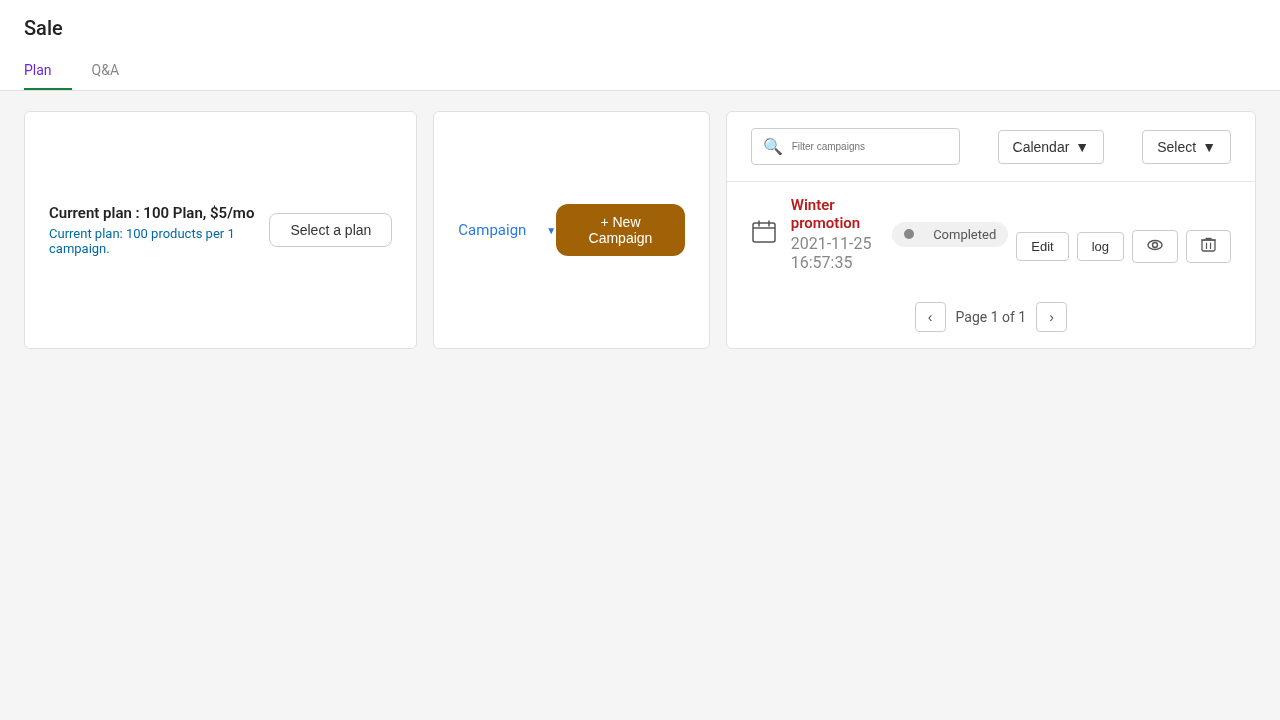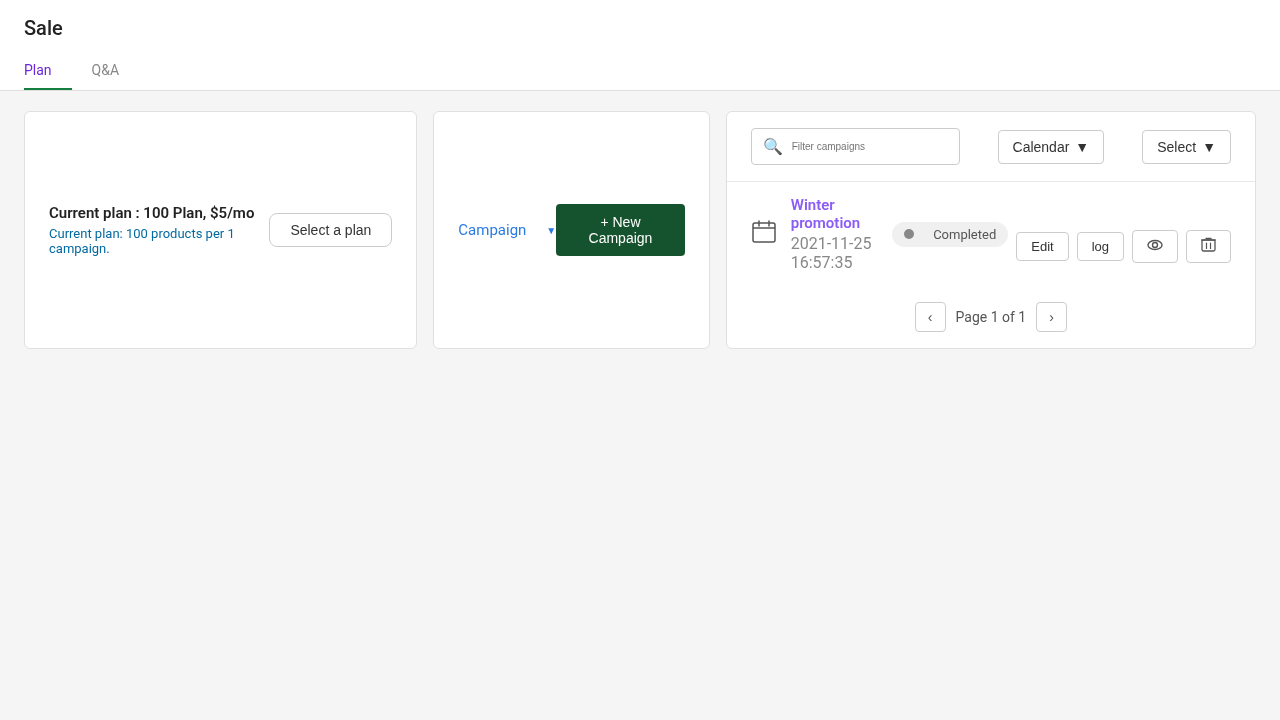--- a/index.html
+++ b/index.html
@@ -111,24 +111,24 @@
       gap: 20px;
       cursor: pointer;
     }
 
     .campaign-label .dropdown-icon {
       font-size: 10px;
       color: #2a7ae2;
     }
 
     .new-campaign-btn {
-      background: #14532d;
+      background: #a16207;
       color: #fff;
       border: none;
-      border-radius: 4px;
+      border-radius: 12px;
       padding: 10px 20px;
       font-size: 14px;
       cursor: pointer;
       display: flex;
       align-items: center;
       gap: 6px;
       font-weight: 500;
     }
 
     .filter-card {
@@ -190,21 +190,21 @@
 
     .campaign-icon {
       margin-right: 14px;
       color: #555;
       font-size: 22px;
     }
 
     .campaign-info .campaign-name {
       font-size: 15px;
       font-weight: 600;
-      color: #8b5cf6;
+      color: #b91c1c;
       margin-bottom: 2px;
     }
 
     .campaign-info .campaign-date {
       font-size: 16px;
       color: #888;
     }
 
     .campaign-actions {
       display: flex;

